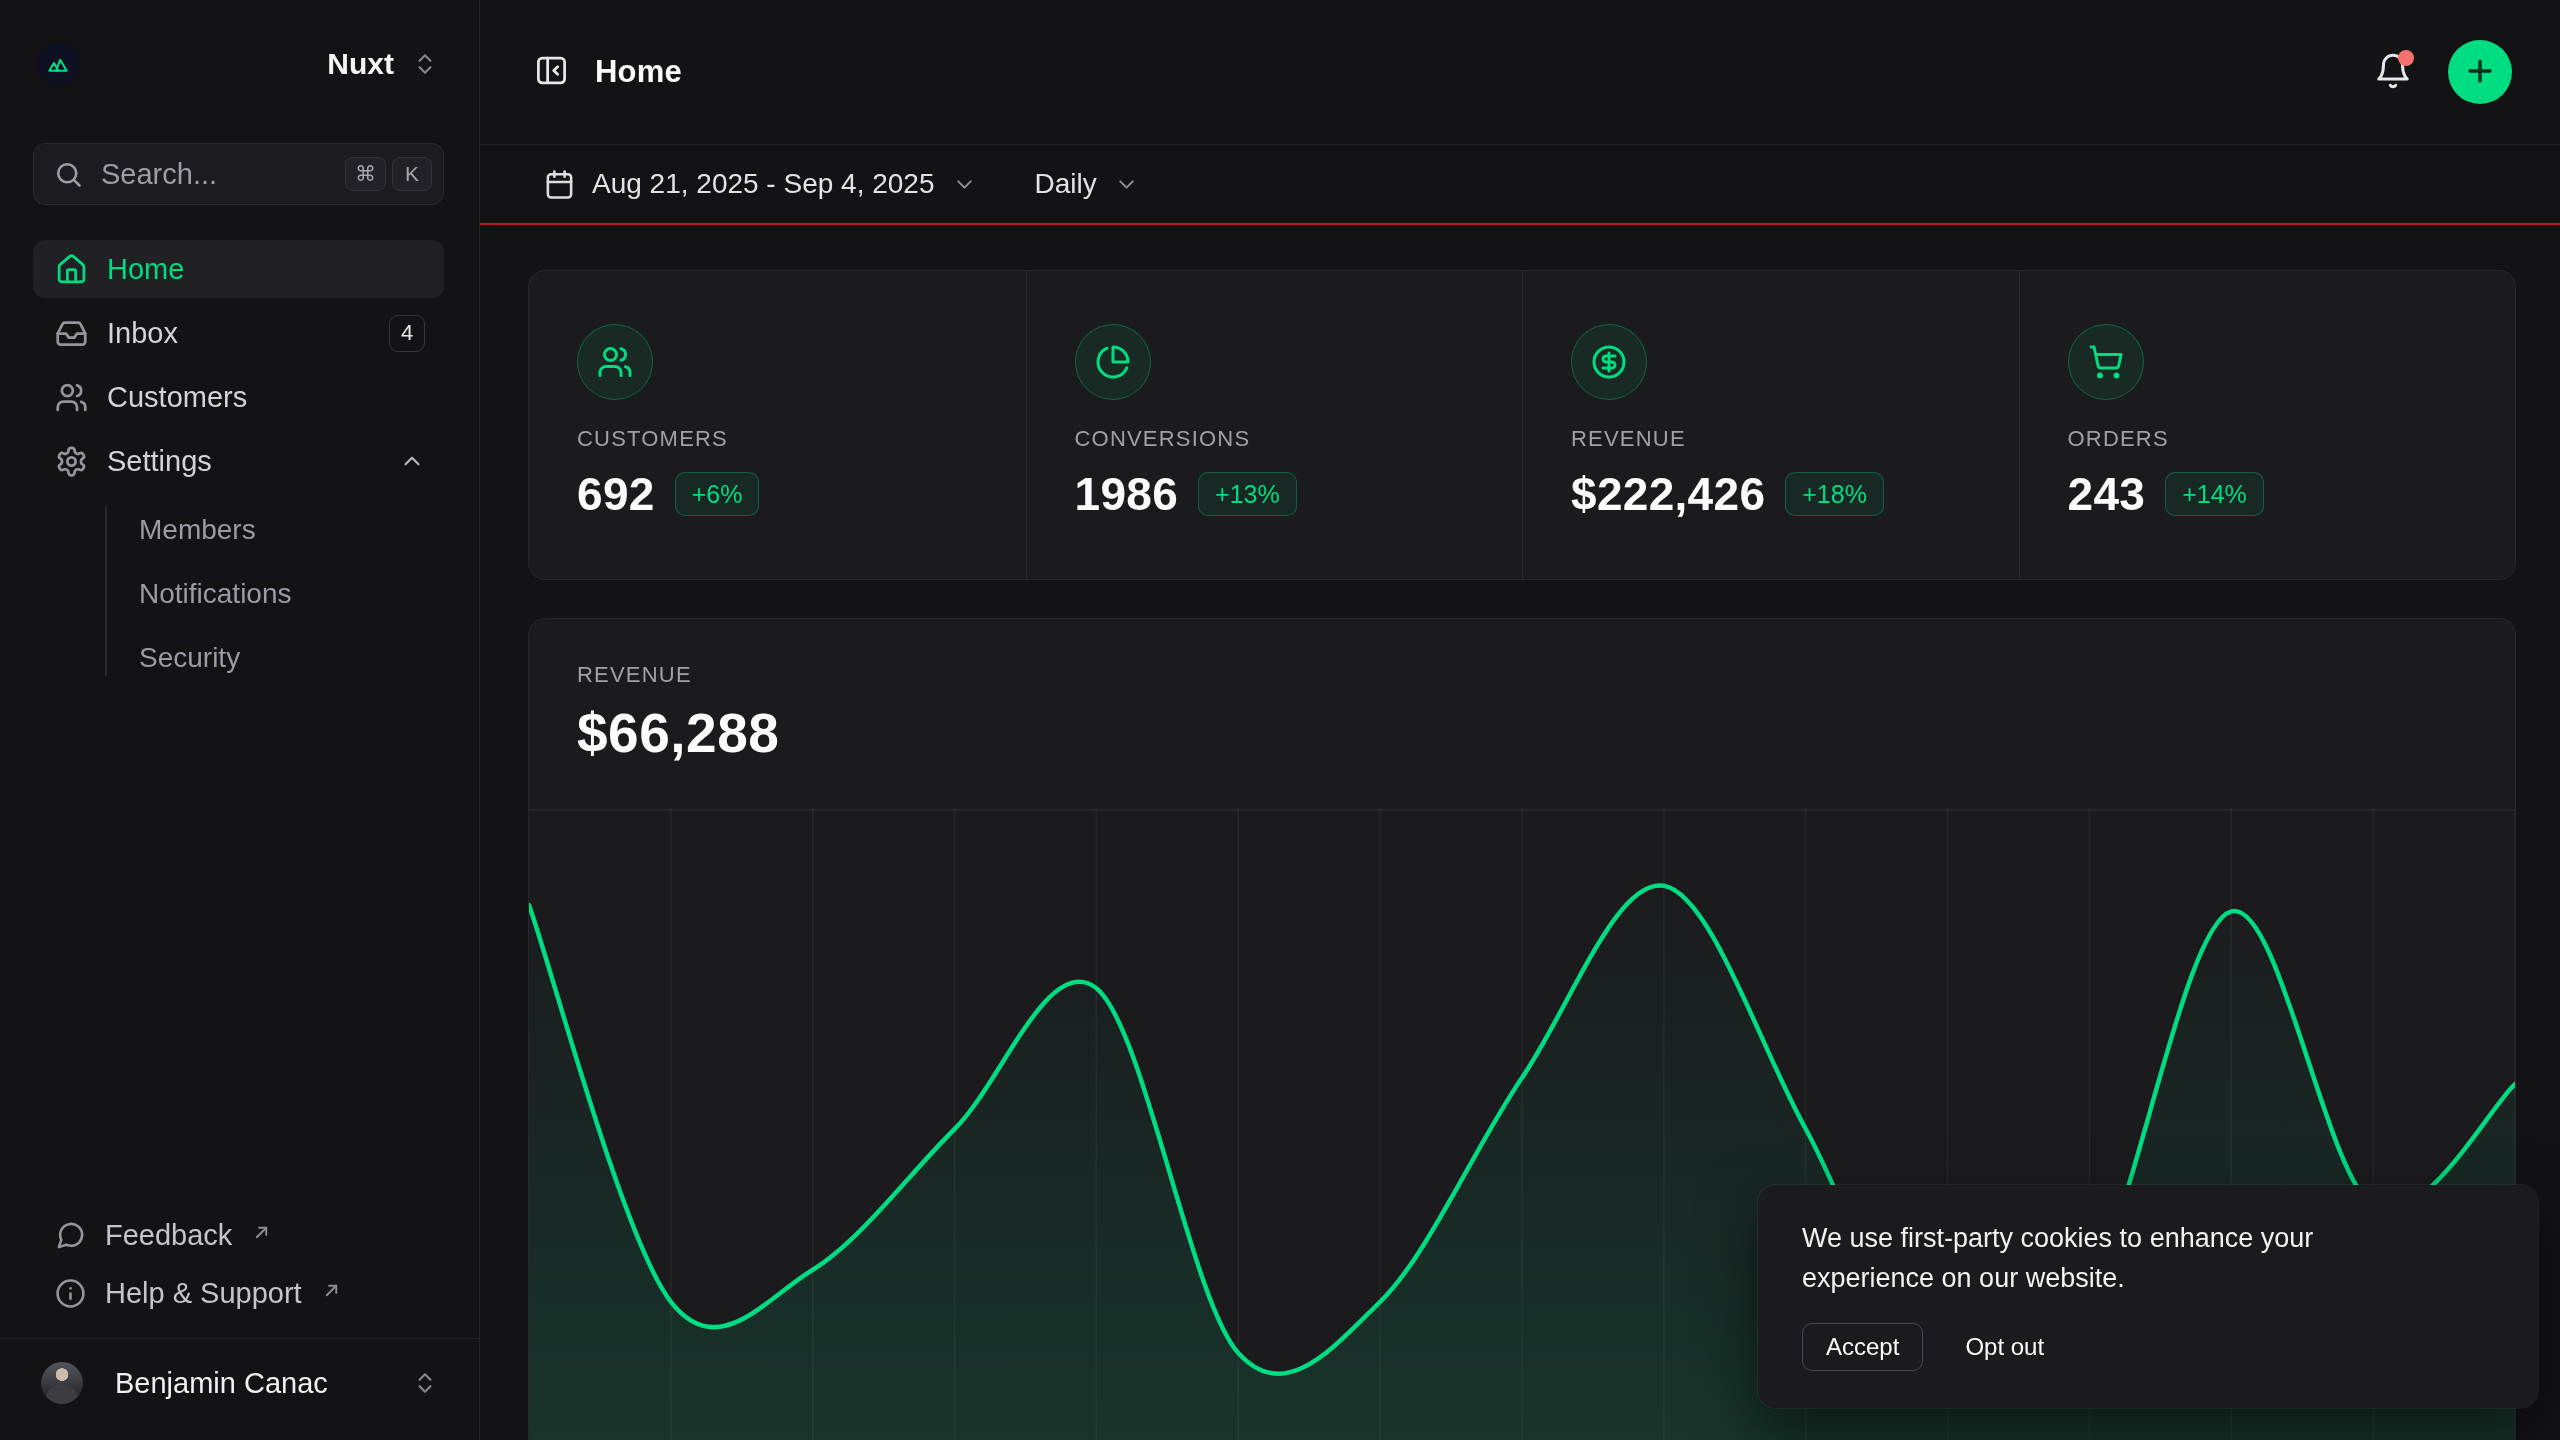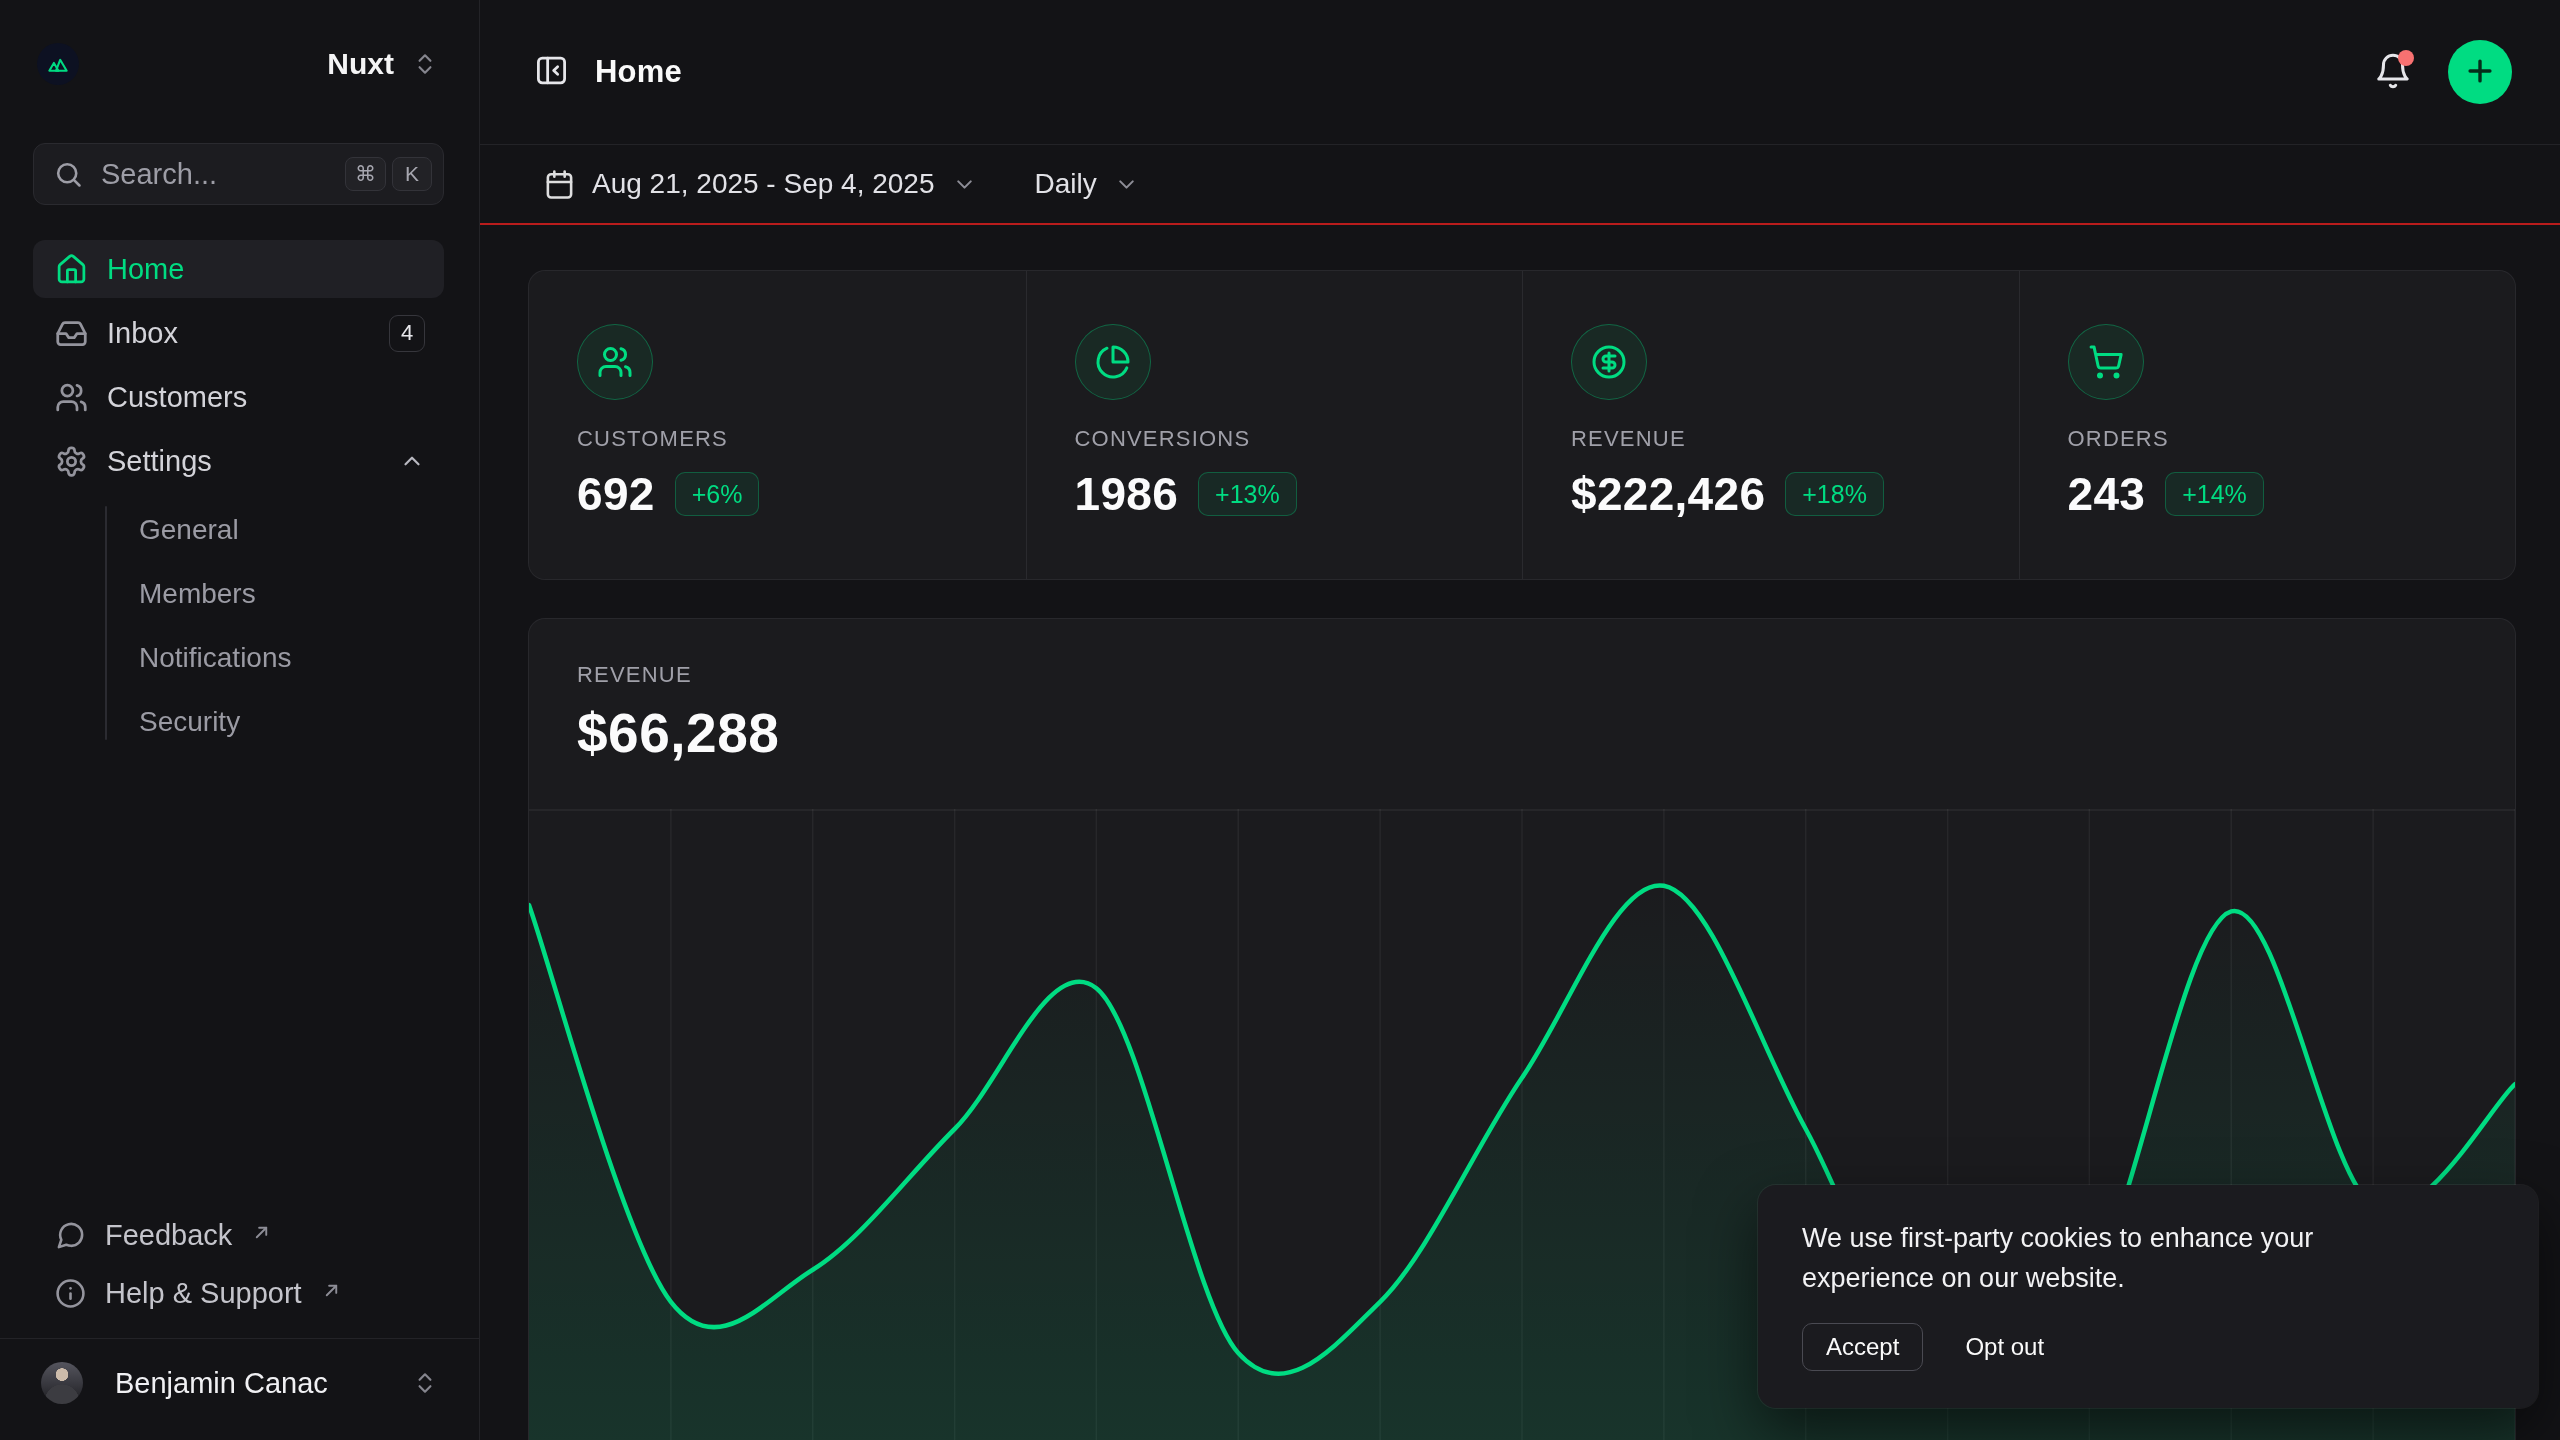--- a/index.html
+++ b/index.html
@@ -285,21 +285,20 @@
         </span>
         <span>Settings</span>
         <span class="chev-slot">
           <svg viewBox="0 0 24 24" fill="none" stroke="currentColor" stroke-width="2" stroke-linecap="round" stroke-linejoin="round">
             <path d="m6 15 6-6 6 6"></path>
           </svg>
         </span>
       </button>
 
       <div class="subnav">
-        <button class="subnav-item">General</button>
         <button class="subnav-item">Members</button>
         <button class="subnav-item">Notifications</button>
         <button class="subnav-item">Security</button>
       </div>
     </nav>
 
     <div class="sb-spacer"></div>
 
     <button class="footer-item">
       <span class="n-icon">

